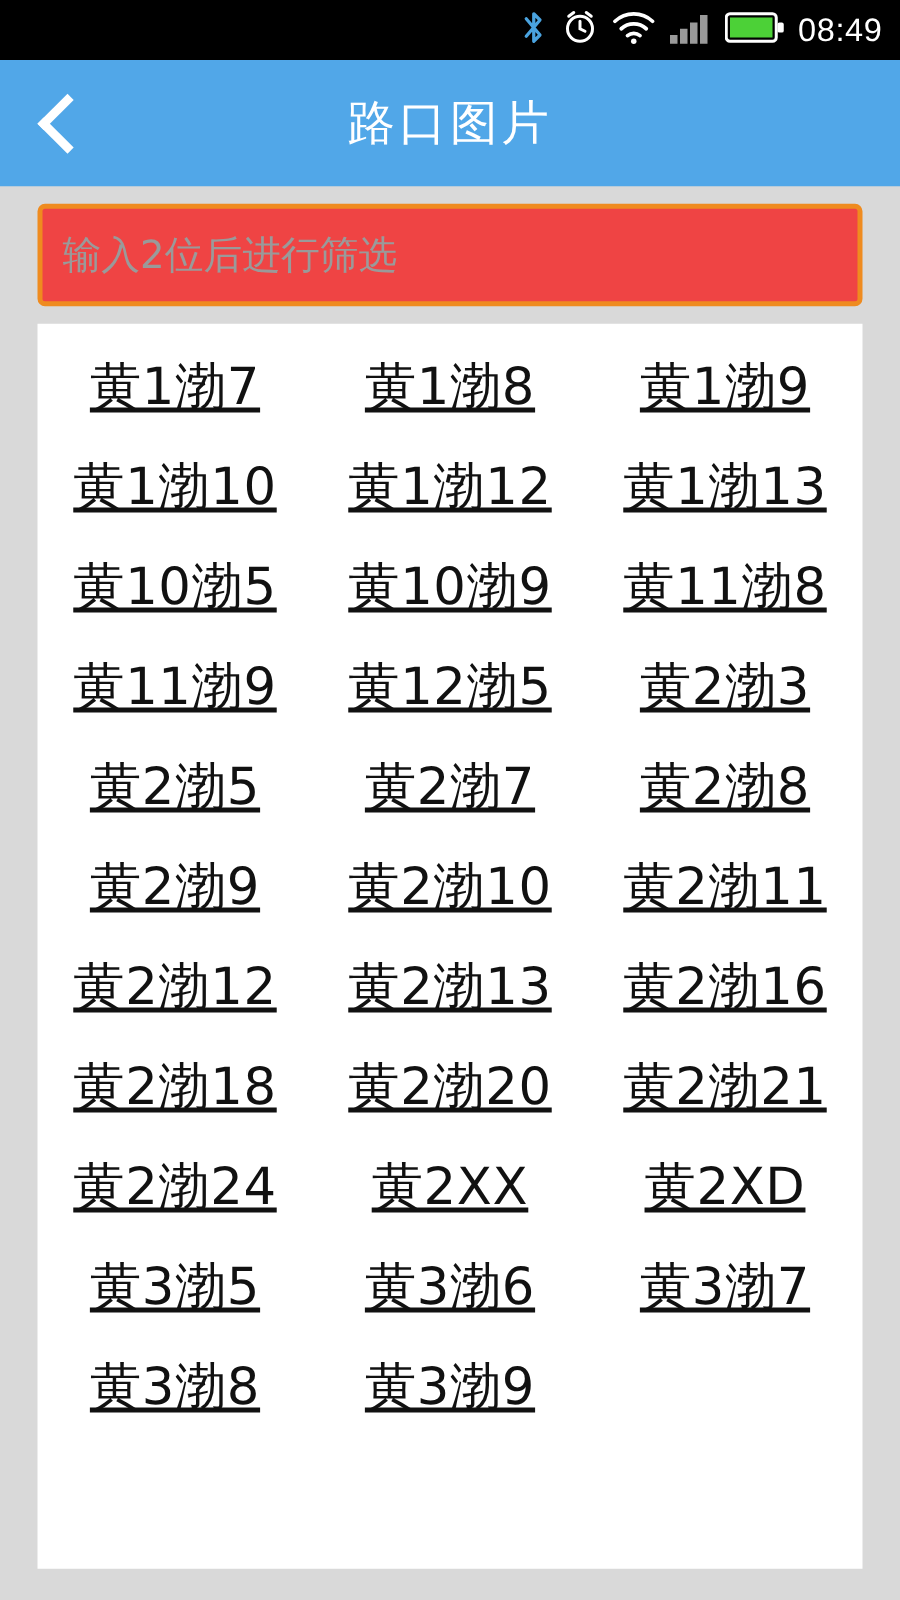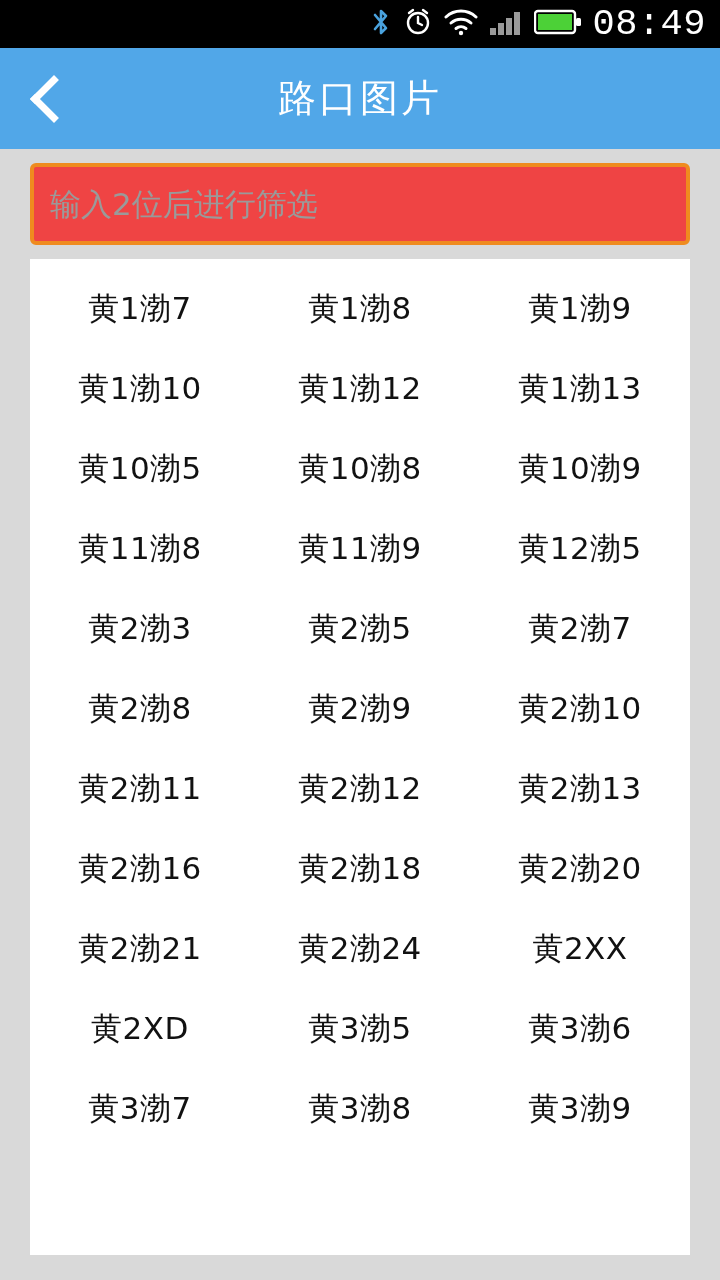--- a/index.html
+++ b/index.html
@@ -20,25 +20,25 @@
     padding: 0 14px;
     color: #fff;
   }
   .statusbar .icons {
     display: flex;
     align-items: center;
     gap: 11px;
   }
   .si { display: block; }
   .clock-time {
-    font-size: 37px;
+    font-size: 26px;
     color: #fff;
     margin-left: 10px;
     letter-spacing: 0.5px;
-    font-family: Liberation Mono, monospace;
+    font-family: Liberation Sans, sans-serif;
   }
 
   
   .titlebar {
     height: 101px;
     background: #51a7e8;
     display: flex;
     align-items: center;
     position: relative;
   }
@@ -95,23 +95,24 @@
   .grid {
     display: grid;
     grid-template-columns: repeat(3, 1fr);
     row-gap: 0;
   }
   .grid-item {
     height: 80px;
     display: flex;
     align-items: center;
     justify-content: center;
-    font-size: 31px;
+    font-size: 41px;
     color: #111;
     letter-spacing: 0.5px;
+    text-decoration: underline;
   }
 </style>
 </head>
 <body>
 
 <div class="statusbar">
   <div class="icons">
 
     <span class="si">
       <svg width="22" height="30" viewBox="0 0 22 30">
@@ -170,21 +171,20 @@
 
 <div class="list-card">
   <div class="grid">
     <div class="grid-item">黄1渤7</div>
     <div class="grid-item">黄1渤8</div>
     <div class="grid-item">黄1渤9</div>
     <div class="grid-item">黄1渤10</div>
     <div class="grid-item">黄1渤12</div>
     <div class="grid-item">黄1渤13</div>
     <div class="grid-item">黄10渤5</div>
-    <div class="grid-item">黄10渤8</div>
     <div class="grid-item">黄10渤9</div>
     <div class="grid-item">黄11渤8</div>
     <div class="grid-item">黄11渤9</div>
     <div class="grid-item">黄12渤5</div>
     <div class="grid-item">黄2渤3</div>
     <div class="grid-item">黄2渤5</div>
     <div class="grid-item">黄2渤7</div>
     <div class="grid-item">黄2渤8</div>
     <div class="grid-item">黄2渤9</div>
     <div class="grid-item">黄2渤10</div>

